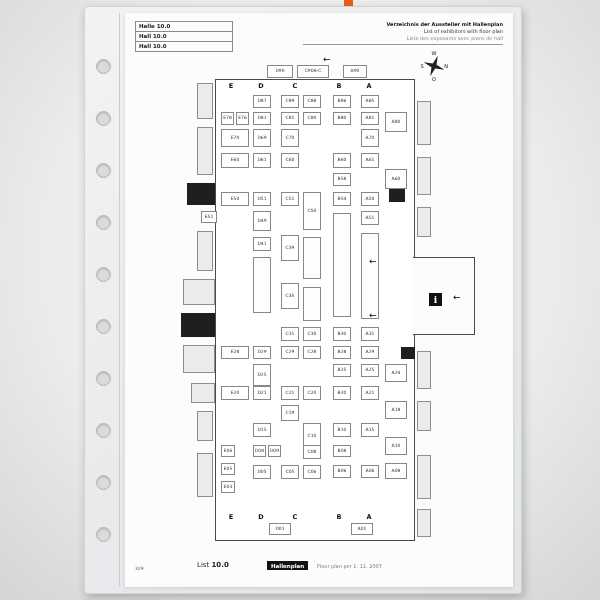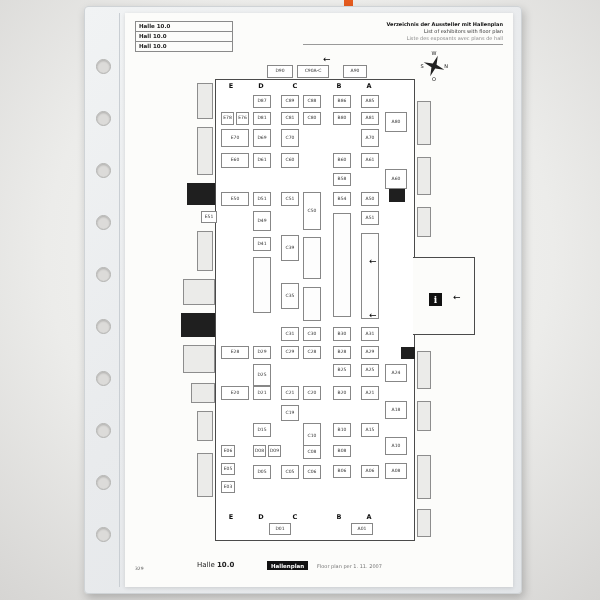--- a/index.html
+++ b/index.html
@@ -222,21 +222,21 @@
           <div class="colletter" style="left: 158px; top: 448px;">A</div>
           <div class="arrow" style="left: 164px; top: 192px;">←</div>
           <div class="arrow" style="left: 164px; top: 246px;">←</div>
           <div class="arrow" style="left: 248px; top: 228px;">←</div>
           <div class="arrow" style="left: 118px; top: -10px;">←</div>
           <div class="info" style="left: 224px; top: 228px;">i</div>
         </div>
 
       <div class="pagenum">329</div>
       <div class="footer-hall">
-        <span>Halle</span>
+        <span>List</span>
         <b>10.0</b>
       </div>
       <div class="footer-badge">Hallenplan</div>
       <div class="footer-cap">Floor plan per 1. 11. 2007</div>
 
     </div>
   </div>
 </div>
 
 </body></html>

